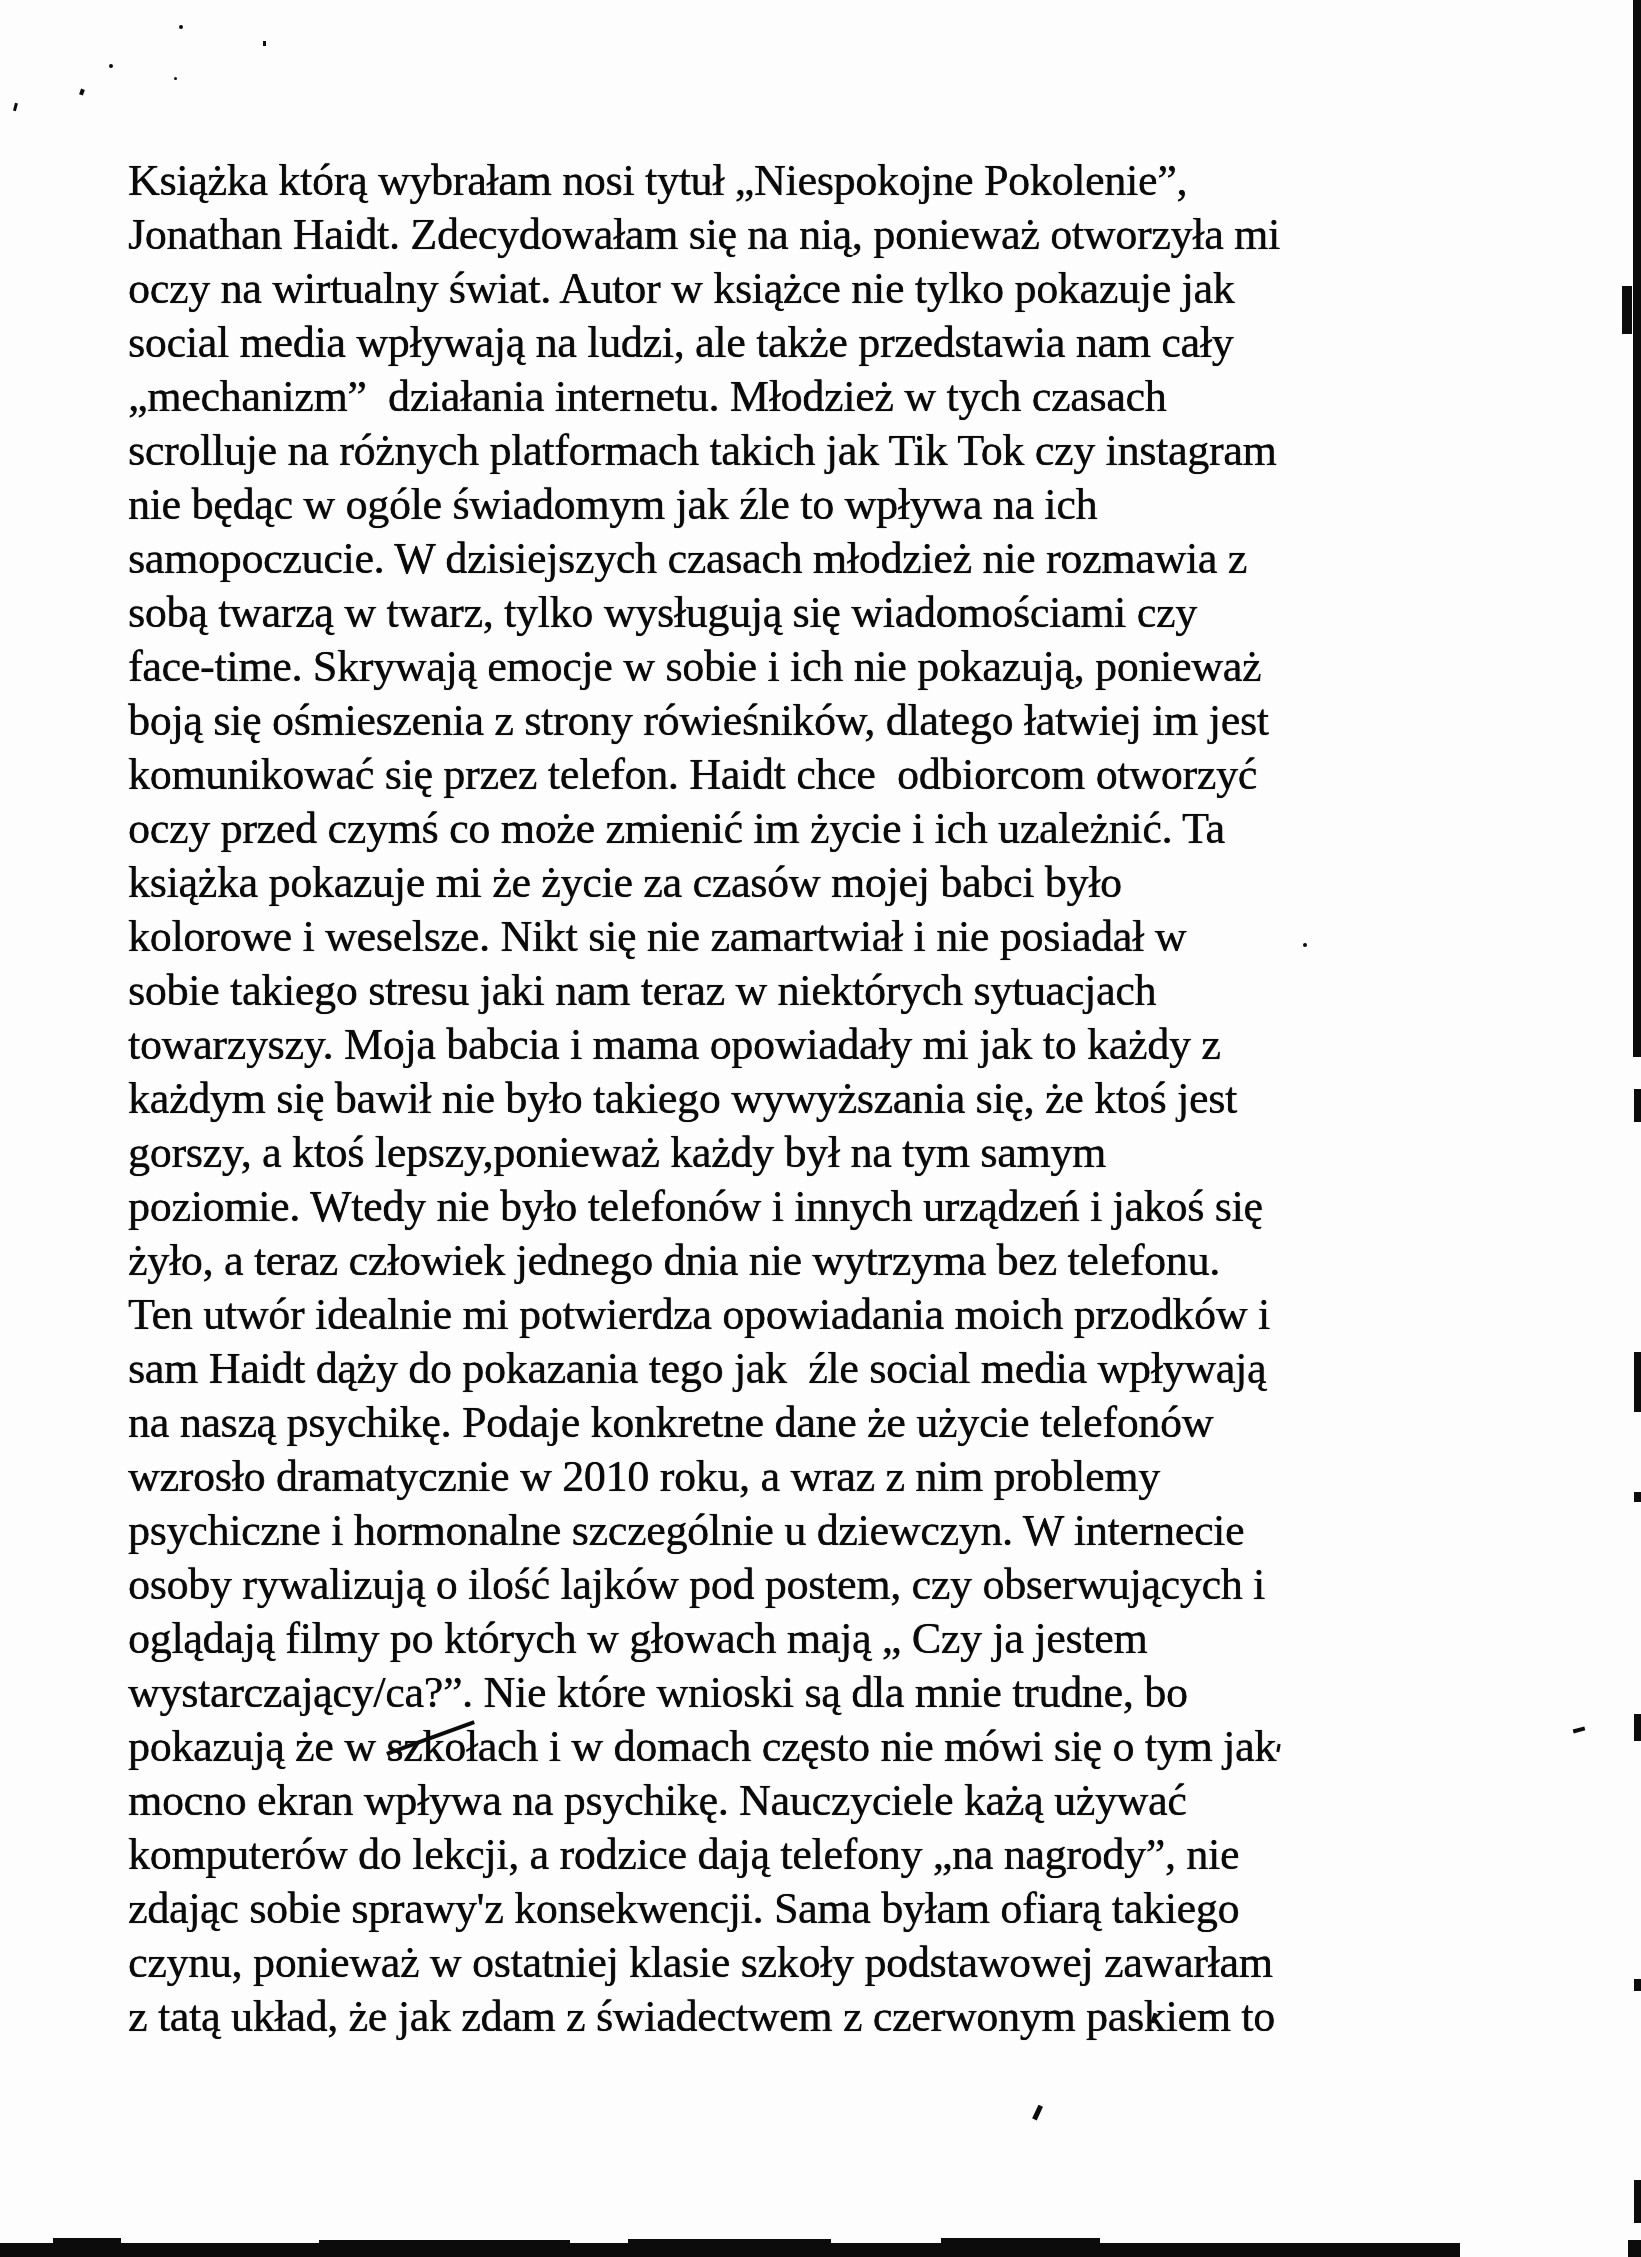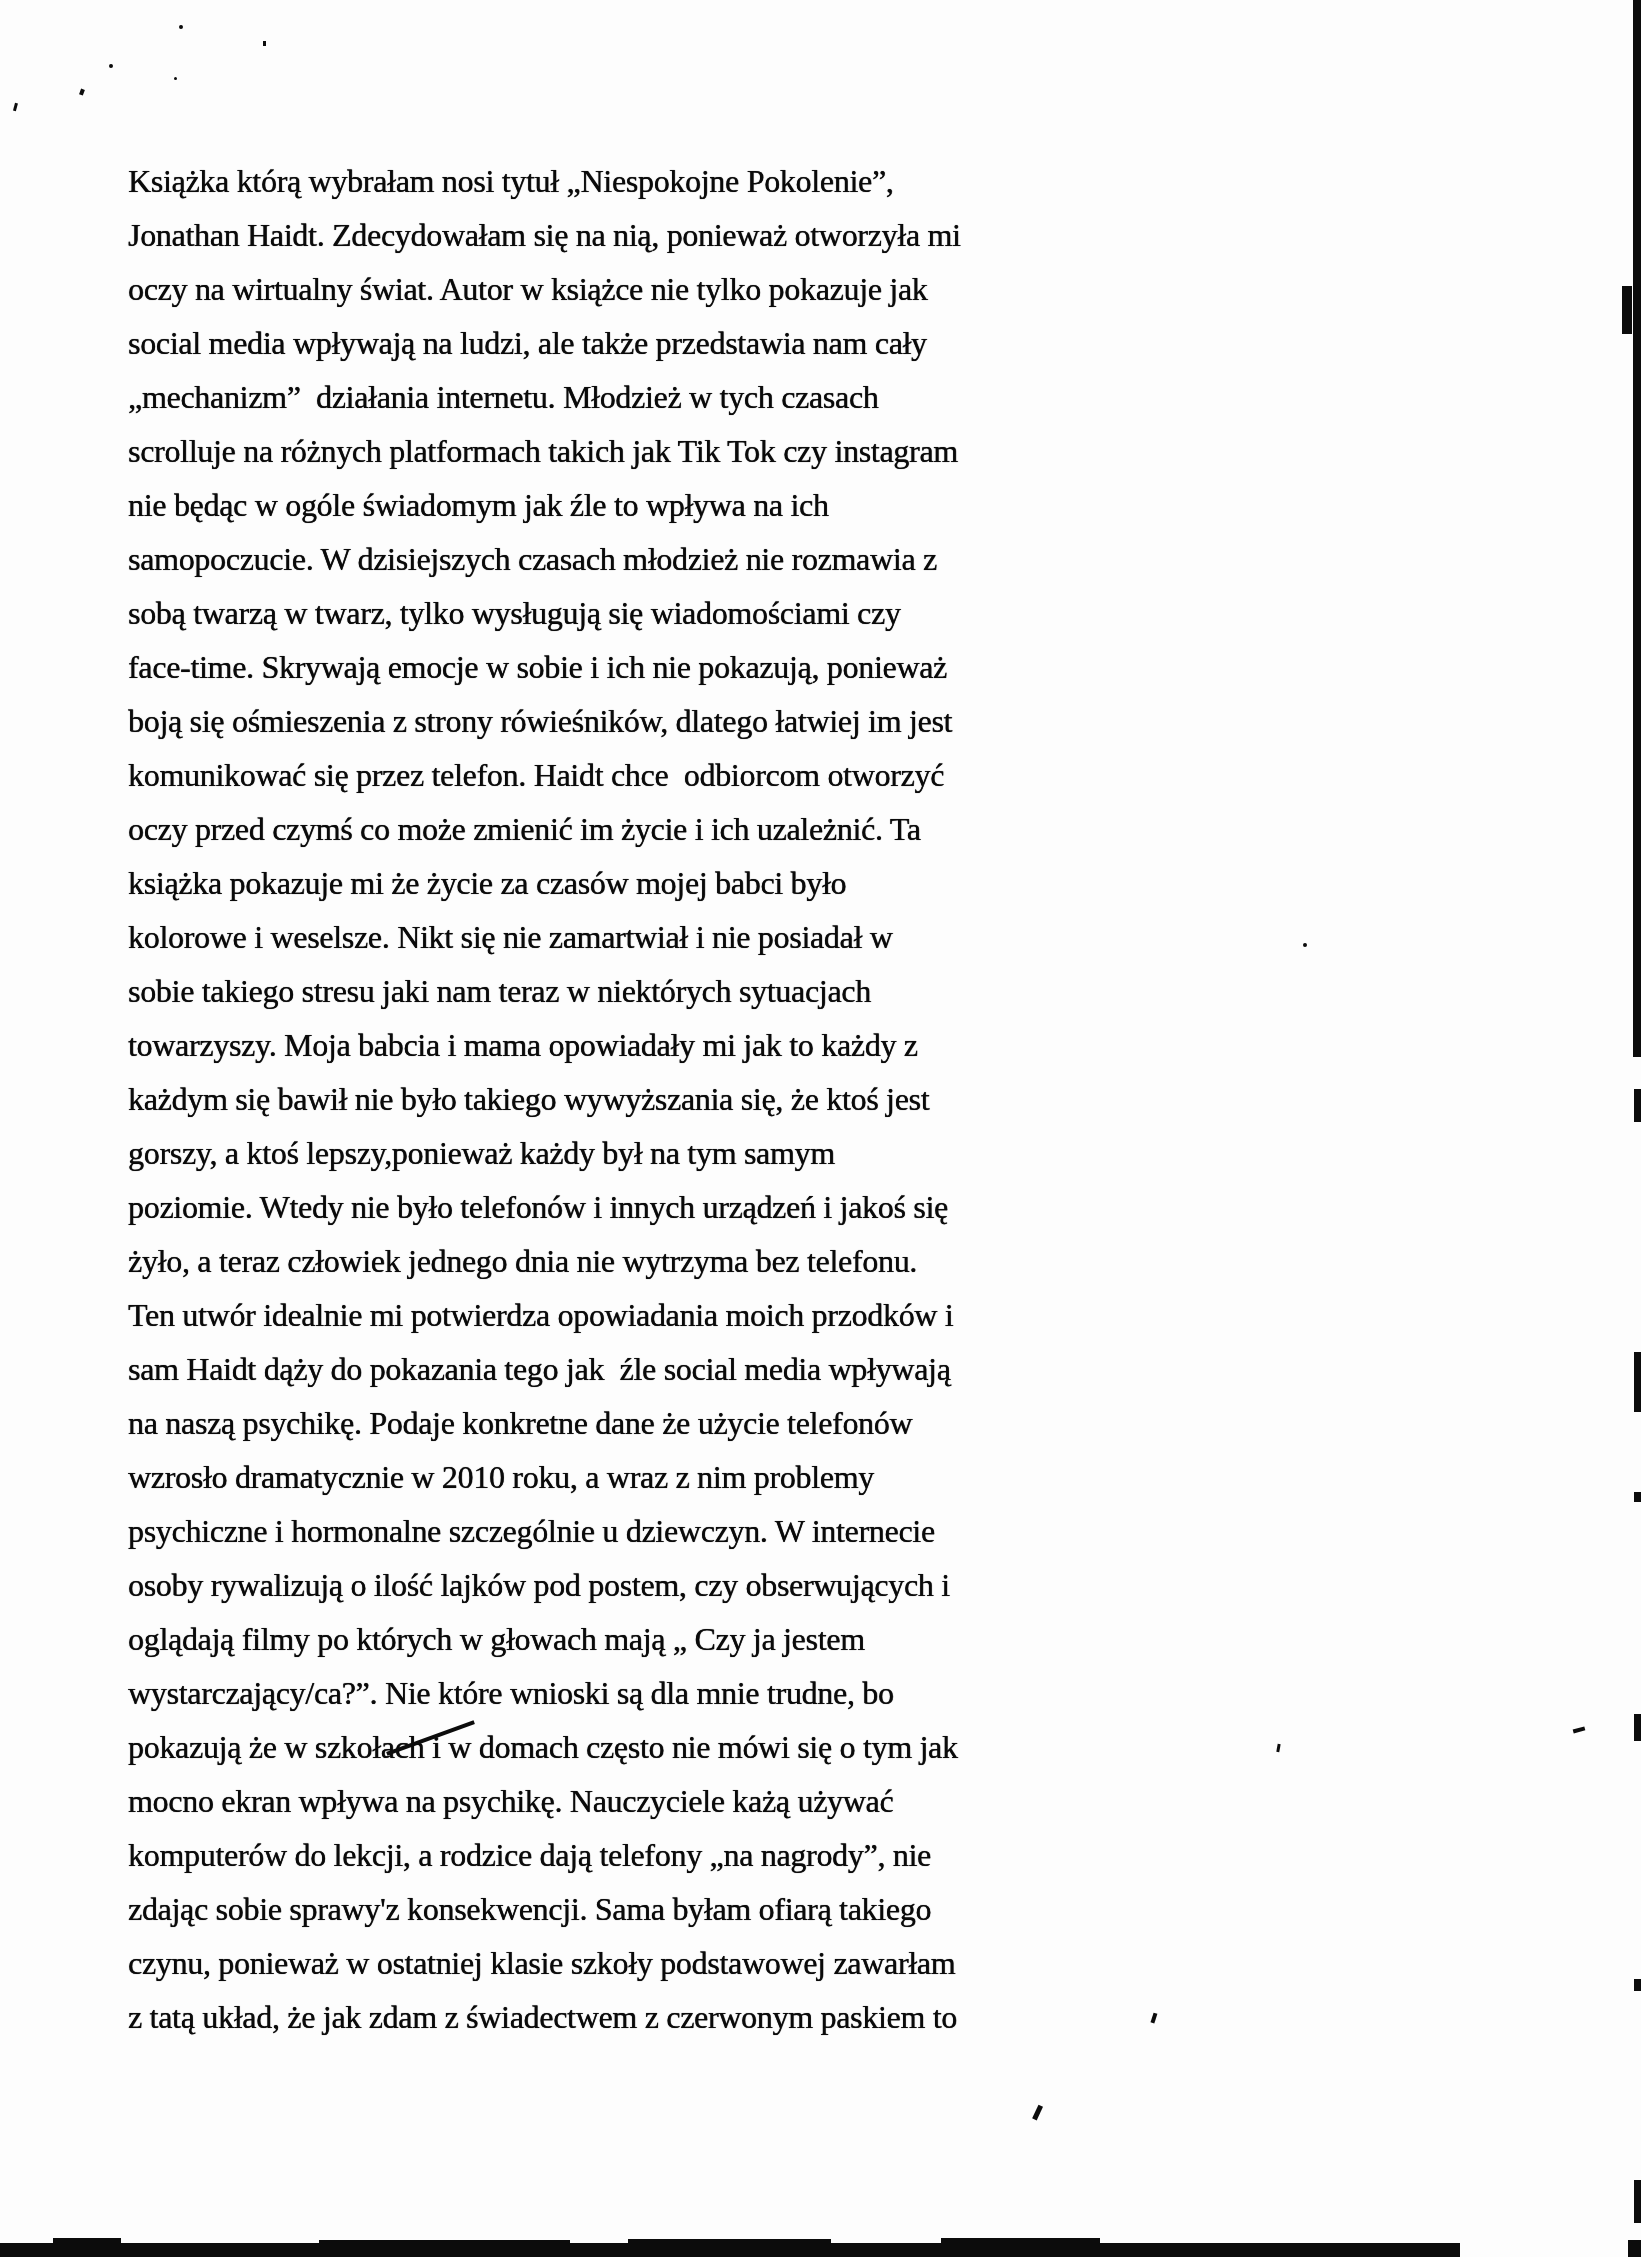--- a/index.html
+++ b/index.html
@@ -6,21 +6,21 @@
   body{
     width:1641px;height:2257px;position:relative;overflow:hidden;
     background:#ffffff;
   }
   .page{
     position:absolute;inset:0;background:#fdfdfd;
   }
   .text-block{
     position:absolute;left:128px;top:154px;width:1448px;
     font-family:"Liberation Serif","DejaVu Serif",serif;
-    font-size:32px;line-height:54px;color:#0a0a0a;
+    font-size:44px;line-height:54px;color:#0a0a0a;
     white-space:pre;letter-spacing:-0.3px;
     text-shadow:0 0 0.8px rgba(0,0,0,0.8), 0.4px 0.4px 0.5px rgba(0,0,0,0.45);
   }
   .line{height:54px;}
   .artifacts-layer{position:absolute;inset:0;pointer-events:none;}
   .mark{position:absolute;background:#0c0c0c;}
 </style>
 </head>
 <body>
 

